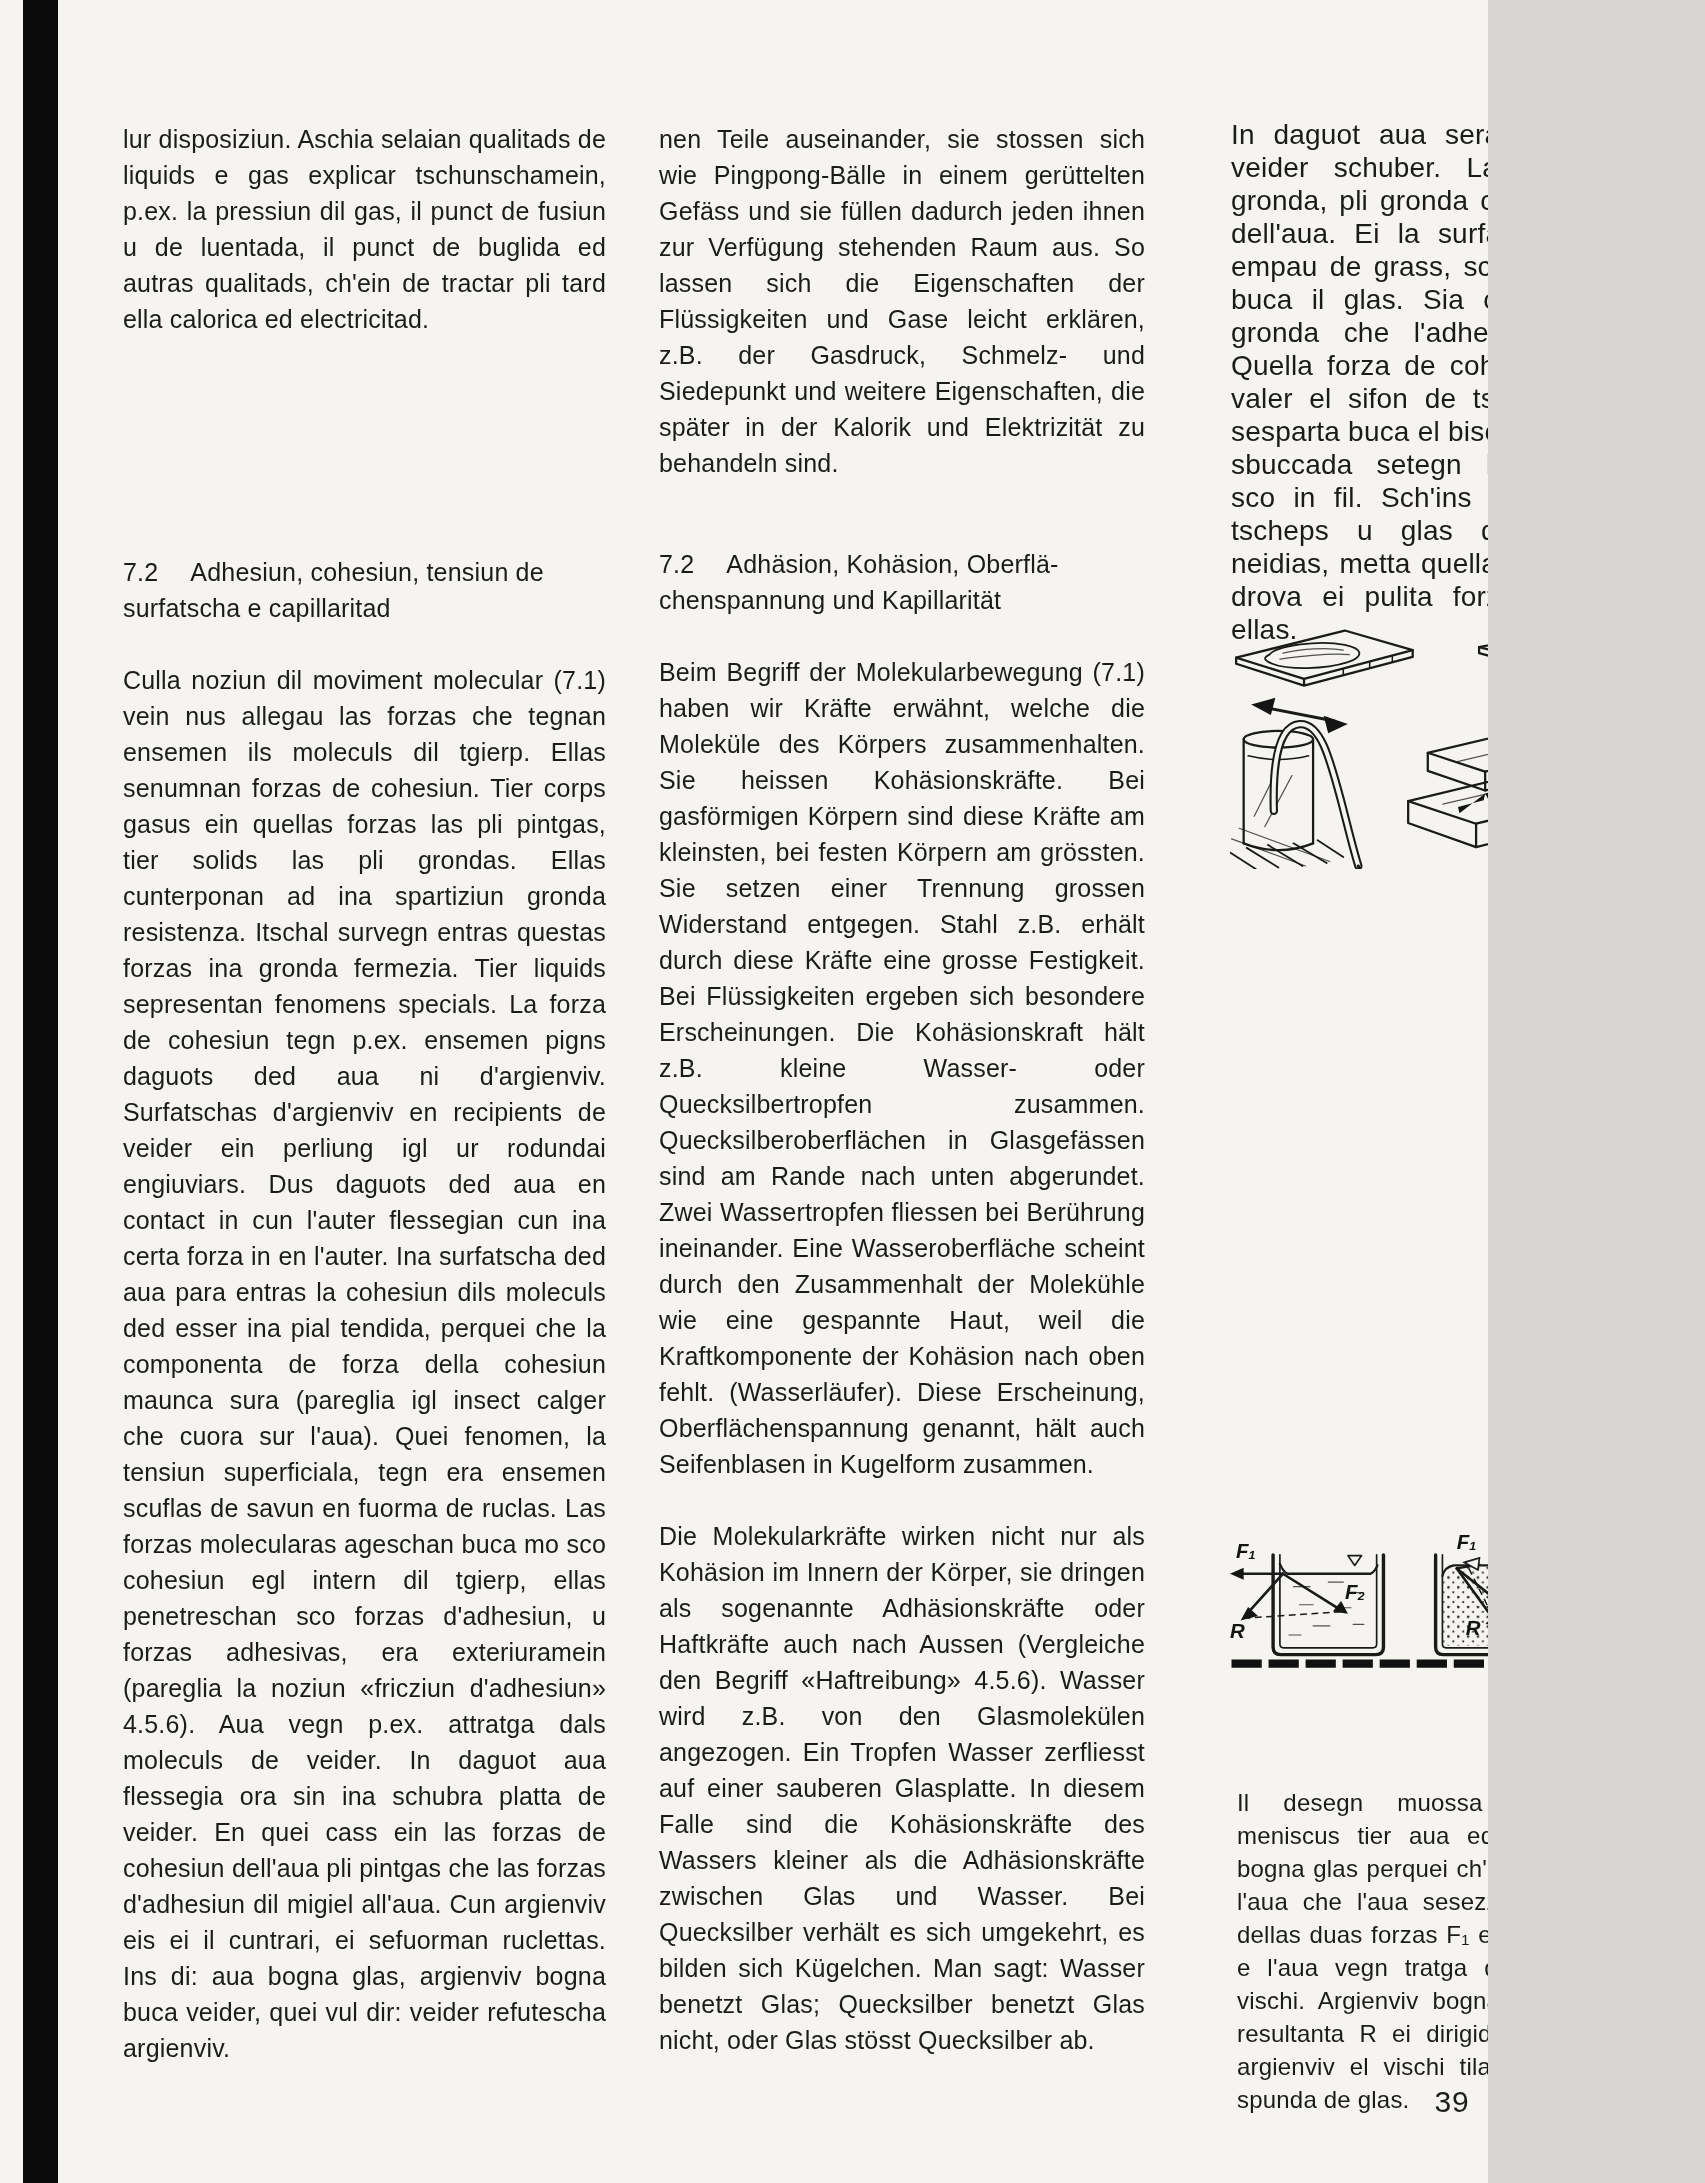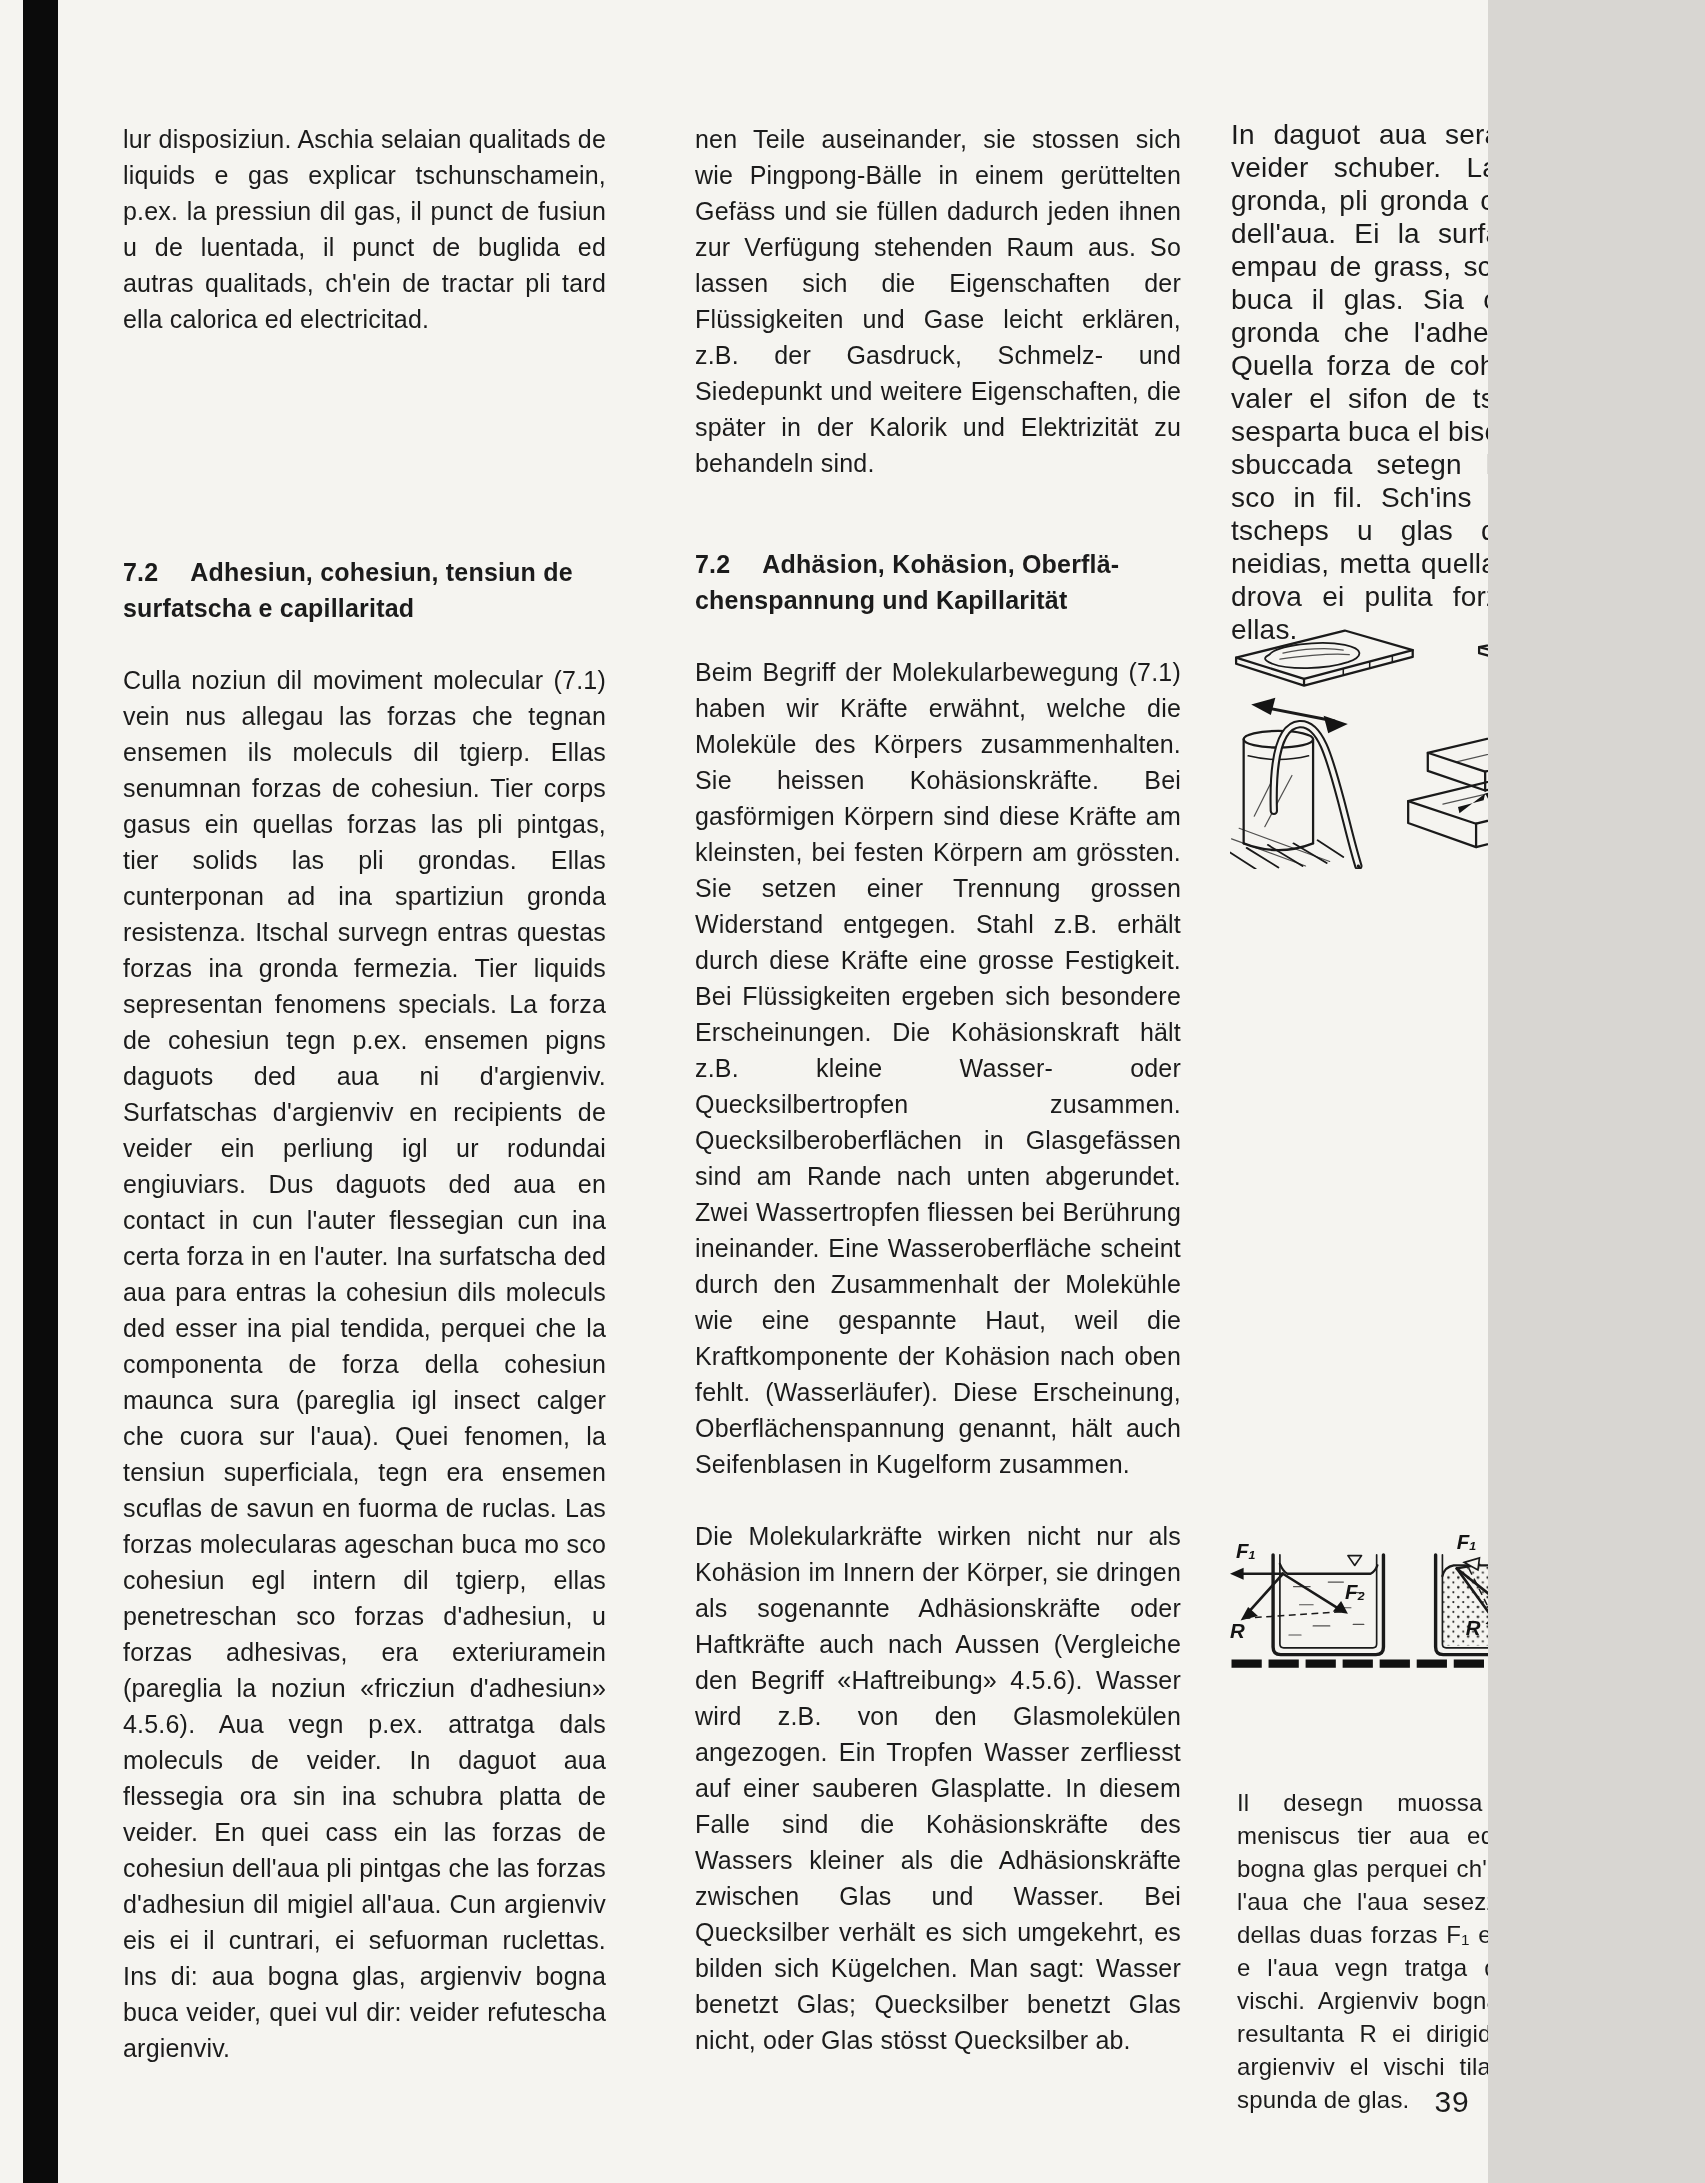--- a/index.html
+++ b/index.html
@@ -17,25 +17,25 @@
   }
   .col{
     position:absolute;top:85px;
     text-align:justify;
     font-size:25px;line-height:36px;
     letter-spacing:0.2px;
     white-space:pre-line;
   }
   .col p{margin:0;}
   .col-left{left:123px;width:483px;}
-  .col-mid{left:659px;width:486px;margin-left:36px;}
+  .col-mid{left:659px;width:486px;}
   .col-right{left:1231px;width:455px;font-size:28px;line-height:33px;}
   h2.sect{
     font-size:25px;line-height:36px;margin:0;
-    font-weight:bold;text-align:left;letter-spacing:0.2px;
+    font-weight:normal;text-align:left;letter-spacing:0.2px;
   }
   .col-left h2.sect{margin-top:181px;}
   .col-mid h2.sect{margin-top:29px;}
   .hsp{display:inline-block;width:32px;}
   .body-par{margin:0;}
   .fig{position:absolute;}
   #fig1{left:1230px;top:626px;width:462px;height:243px;}
   #fig2{left:1230px;top:1535px;width:446px;height:141px;}
   .caption{
     position:absolute;left:1237px;top:1762px;width:437px;

